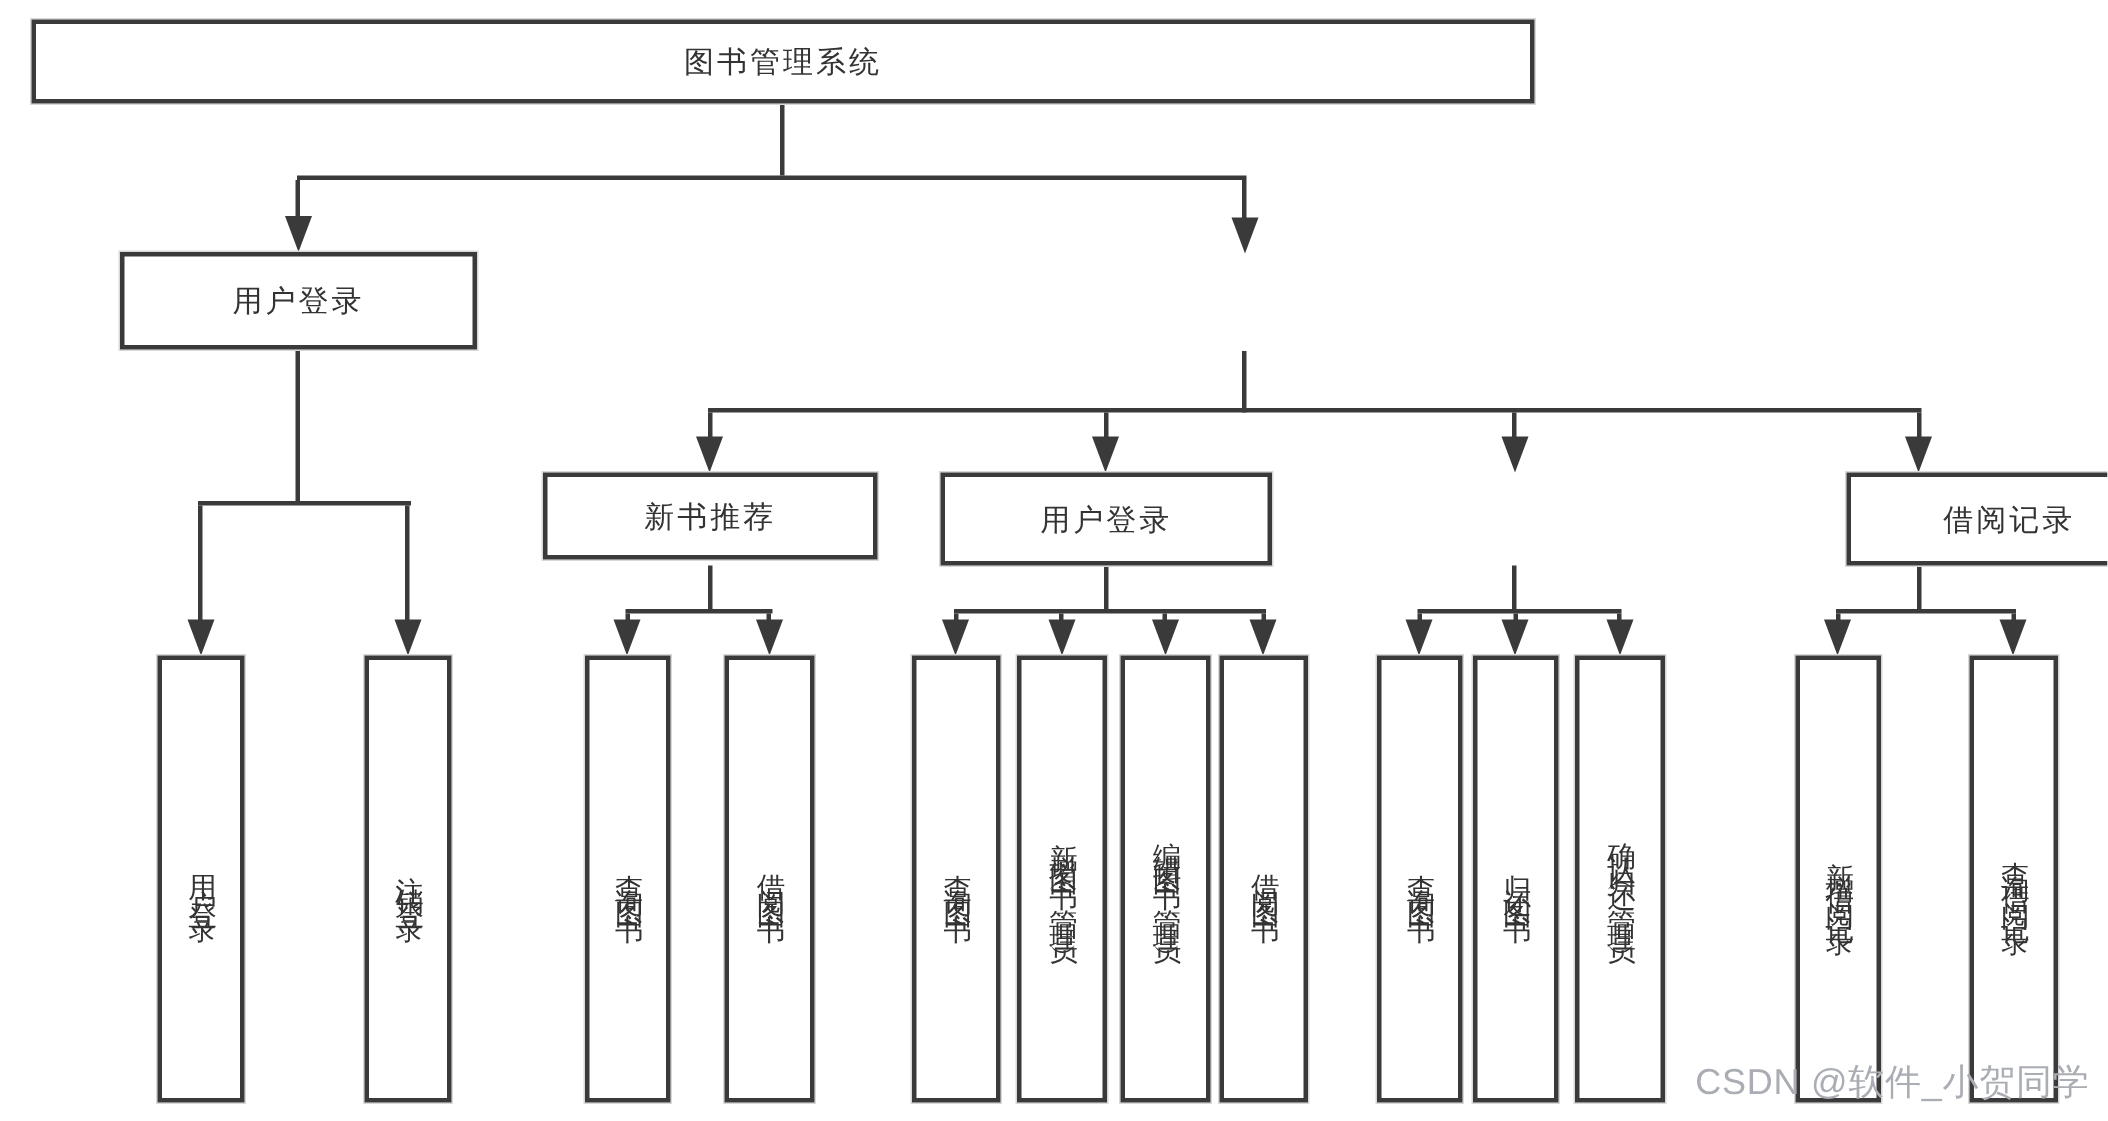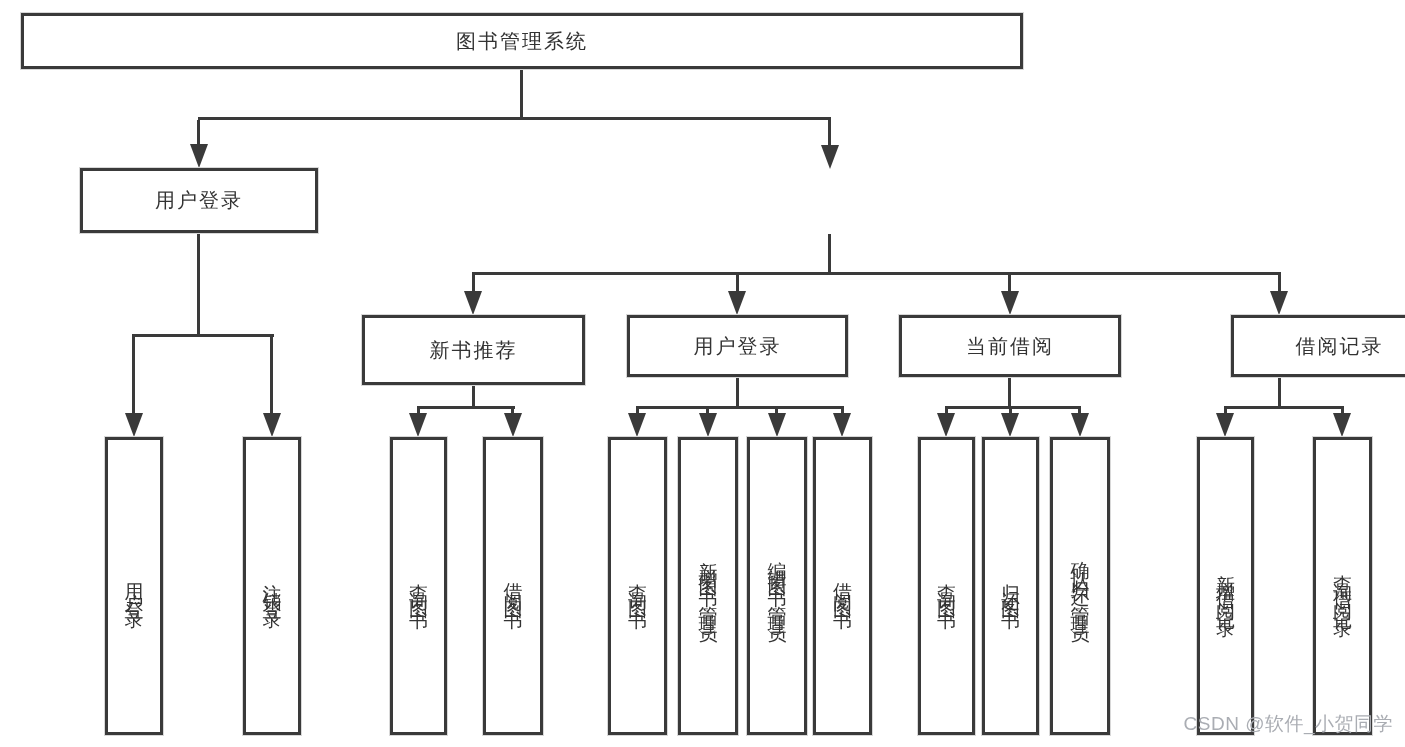--- a/index.html
+++ b/index.html
@@ -30,36 +30,35 @@
     writing-mode:vertical-rl;text-orientation:mixed;
     font-size:19px;letter-spacing:9px;color:var(--text);
     box-shadow:0 0 0 1px #d8d8d8;z-index:2;
   }
   
   .vl{position:absolute;width:3px;background:var(--line);z-index:1}
   .hl{position:absolute;height:3px;background:var(--line);z-index:1}
   .ar{position:absolute;width:0;height:0;border-left:9px solid transparent;
       border-right:9px solid transparent;border-top:24px solid var(--line);z-index:1}
   .watermark{
-    position:absolute;right:12px;bottom:10px;font-size:19px;letter-spacing:.5px;
+    position:absolute;right:12px;bottom:10px;font-size:24px;letter-spacing:.5px;
     color:var(--watermark);z-index:5;white-space:nowrap;
   }
 </style>
 </head>
 <body>
 
 <div class="canvas">
 
   <div class="box" style="left:21px;top:13px;width:1002px;height:56px;font-size:20px">图书管理系统</div>
 
   <div class="box" style="left:80px;top:168px;width:238px;height:65px">用户登录</div>
 
-  <div class="box" style="left:362px;top:315px;width:223px;height:70px">新书推荐</div>
+  <div class="box" style="left:362px;top:315px;width:223px;height:58px">新书推荐</div>
   <div class="box" style="left:627px;top:315px;width:221px;height:62px">用户登录</div>
-  <div class="box" style="left:899px;top:315px;width:222px;height:62px">当前借阅</div>
   <div class="box" style="left:1231px;top:315px;width:217px;height:62px">借阅记录</div>
 
   <div class="leaf" style="left:105px;width:58px">用户登录</div>
   <div class="leaf" style="left:243px;width:58px">注销登录</div>
   <div class="leaf" style="left:390px;width:57px">查询图书</div>
   <div class="leaf" style="left:483px;width:60px">借阅图书</div>
   <div class="leaf" style="left:608px;width:59px">查询图书</div>
   <div class="leaf" style="left:678px;width:60px">新增图书（管理员）</div>
   <div class="leaf" style="left:747px;width:60px">编辑图书（管理员）</div>
   <div class="leaf" style="left:813px;width:59px">借阅图书</div>

